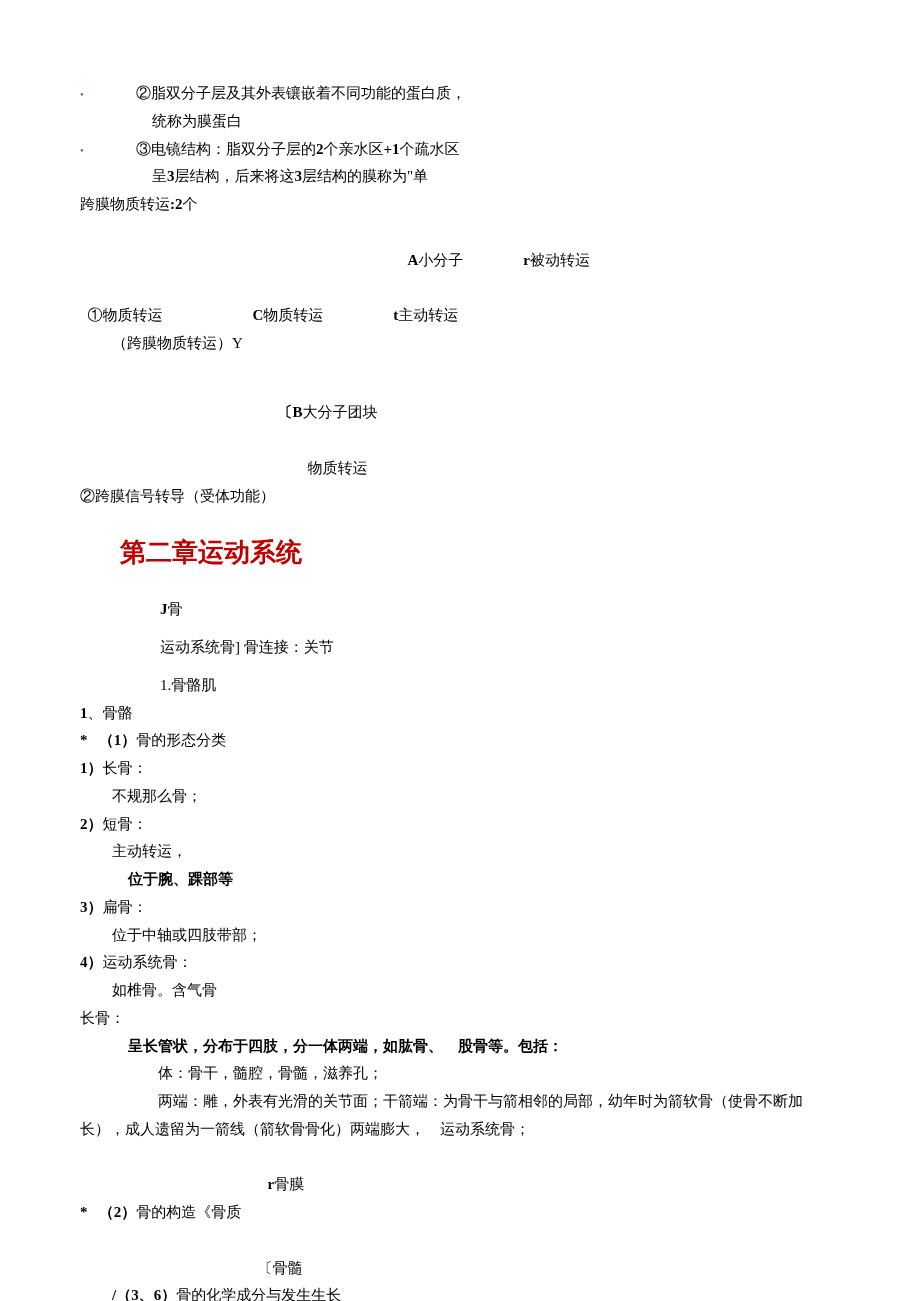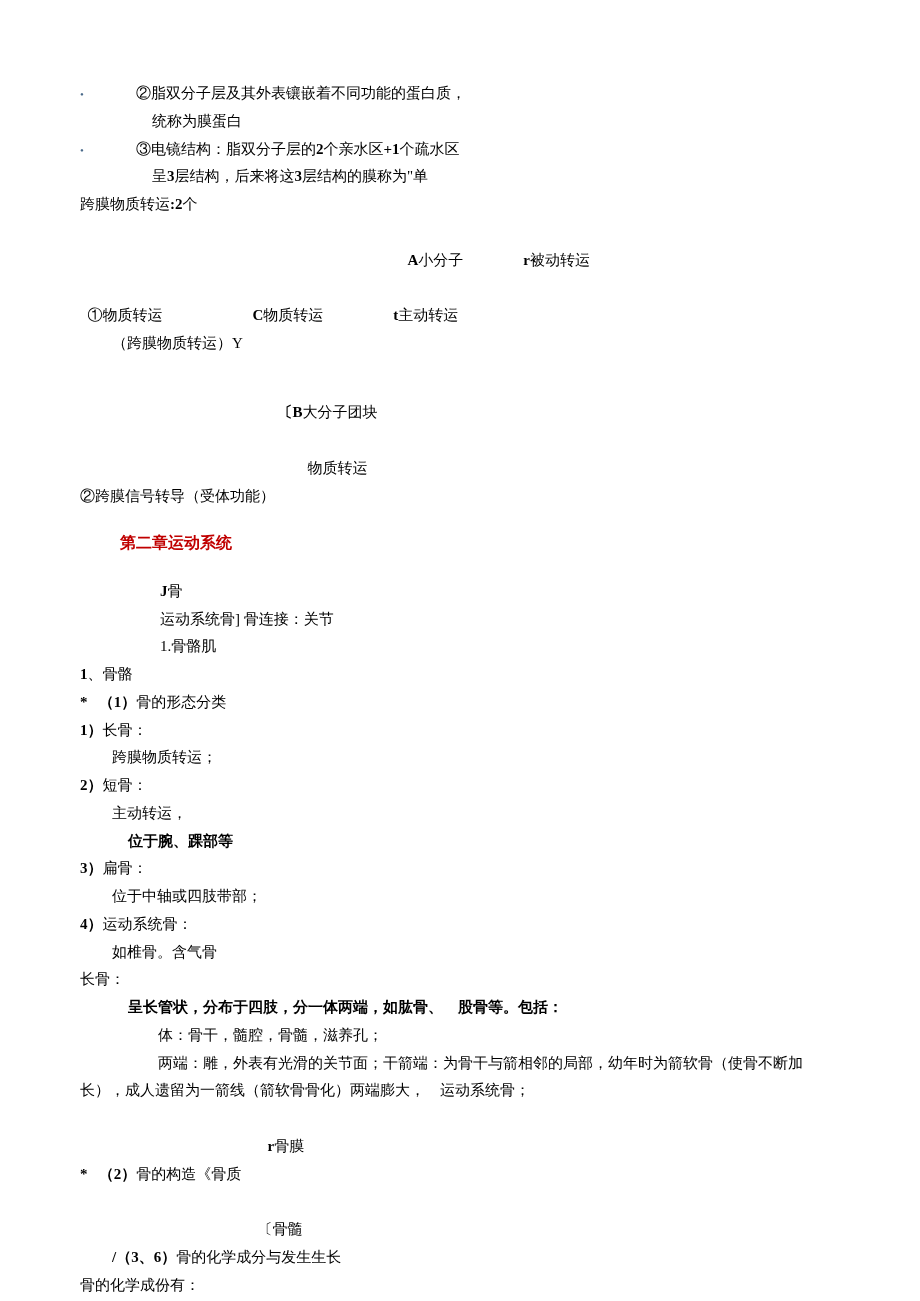--- a/index.html
+++ b/index.html
@@ -10,26 +10,26 @@
     background: #fff;
     width: 920px;
     margin: 0;
     padding: 80px 80px 40px 80px;
     box-sizing: border-box;
   }
   .bullet-row { display: flex; }
   .bullet { color: #4a6a8a; font-size: 11px; width: 56px; flex-shrink: 0; padding-top: 4px; }
   .bullet-pad { width: 56px; flex-shrink: 0; }
   .b { font-weight: bold; }
-  .red { color: #c00000; font-weight: bold; font-size: 16px; font-family: "SimHei", sans-serif; }
+  .red { color: #c00000; font-weight: bold; font-size: 26px; font-family: "SimHei", sans-serif; }
   .row { white-space: pre; }
   .indent-2 { padding-left: 32px; }
   .indent-3 { padding-left: 48px; font-weight: bold; }
   .chapter { margin-top: 18px; margin-bottom: 18px; padding-left: 40px; }
-  .subhead { padding-left: 80px; }
+  .subhead { padding-left: 80px; margin-top: 10px; }
   .mt { margin-top: 20px; }
   .transport-block .cell { display: inline-block; }
 </style>
 </head>
 <body>
 
 <div class="bullet-row">
   <div class="bullet">•</div>
   <div>②脂双分子层及其外表镶嵌着不同功能的蛋白质，</div>
 </div>
@@ -81,21 +81,21 @@
 <div class="subhead">1.骨骼肌</div>
 
 <div>
   <span class="b">1</span><span>、骨骼</span>
 </div>
 <div>
   <span class="b">*</span>&nbsp;&nbsp;&nbsp;<span class="b">（1）</span><span>骨的形态分类</span>
 </div>
 
 <div><span class="b">1）</span><span>长骨：</span></div>
-<div class="indent-2">跨膜物质转运；</div>
+<div class="indent-2">不规那么骨；</div>
 
 <div><span class="b">2）</span><span>短骨：</span></div>
 <div class="indent-2">主动转运，</div>
 <div class="indent-3">位于腕、踝部等</div>
 
 <div><span class="b">3）</span><span>扁骨：</span></div>
 <div class="indent-2">位于中轴或四肢带部；</div>
 
 <div><span class="b">4）</span><span>运动系统骨：</span></div>
 <div class="indent-2">如椎骨。含气骨</div>

